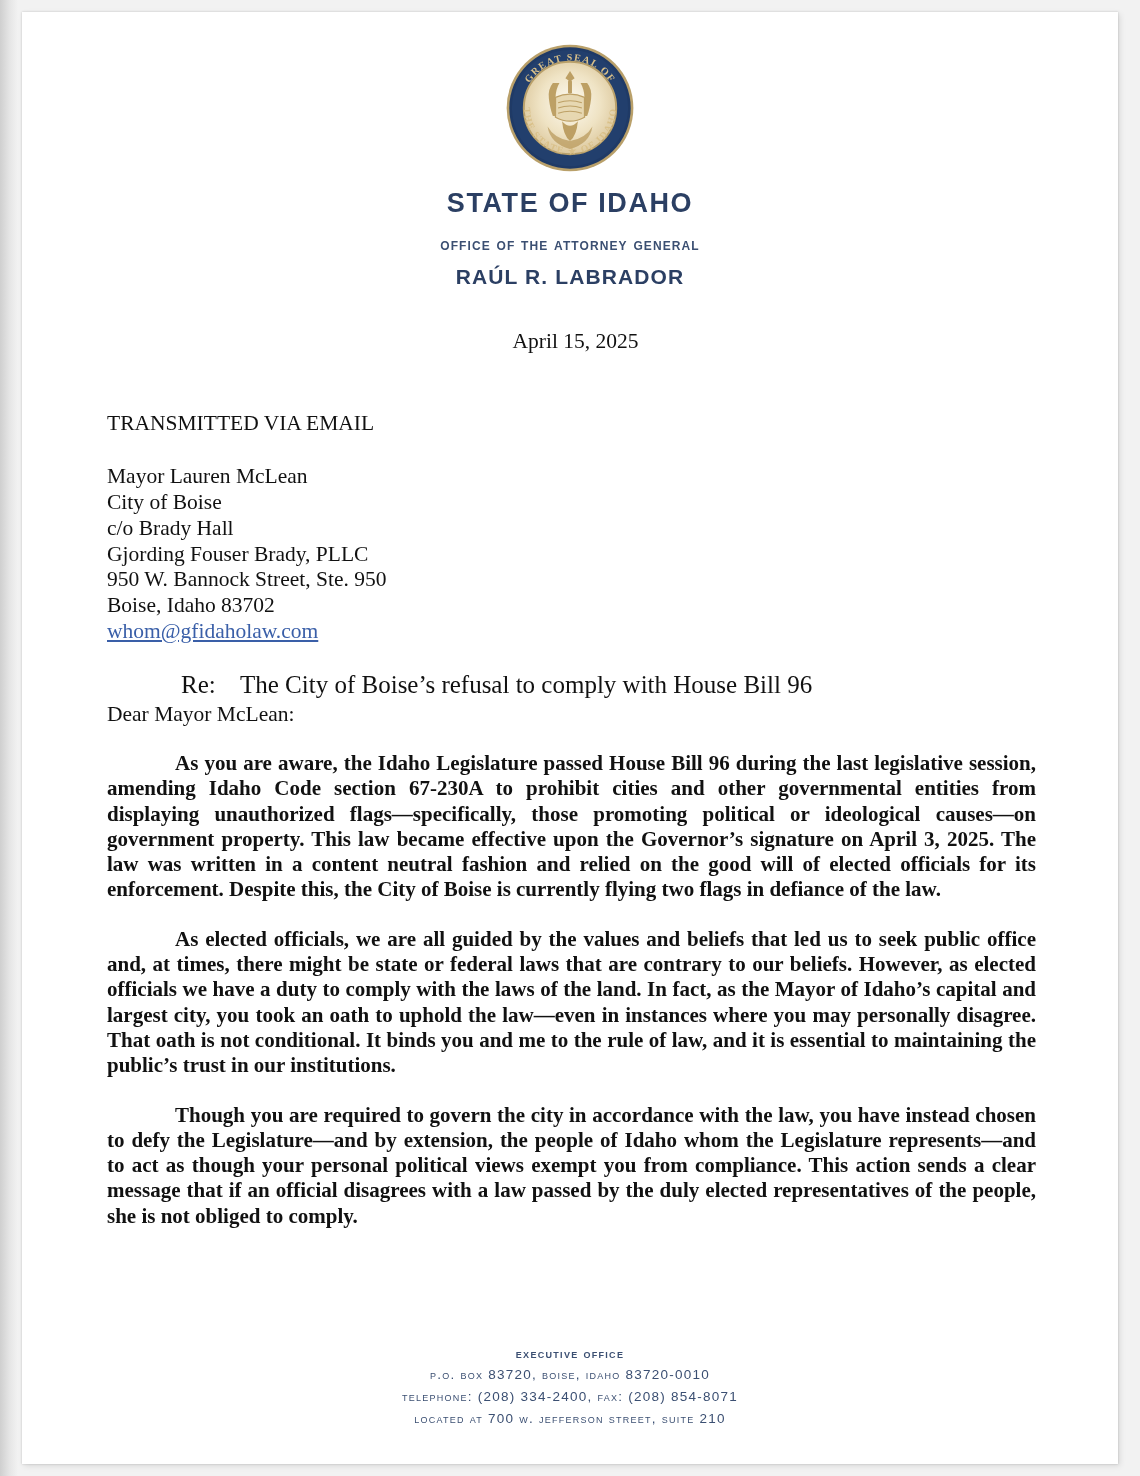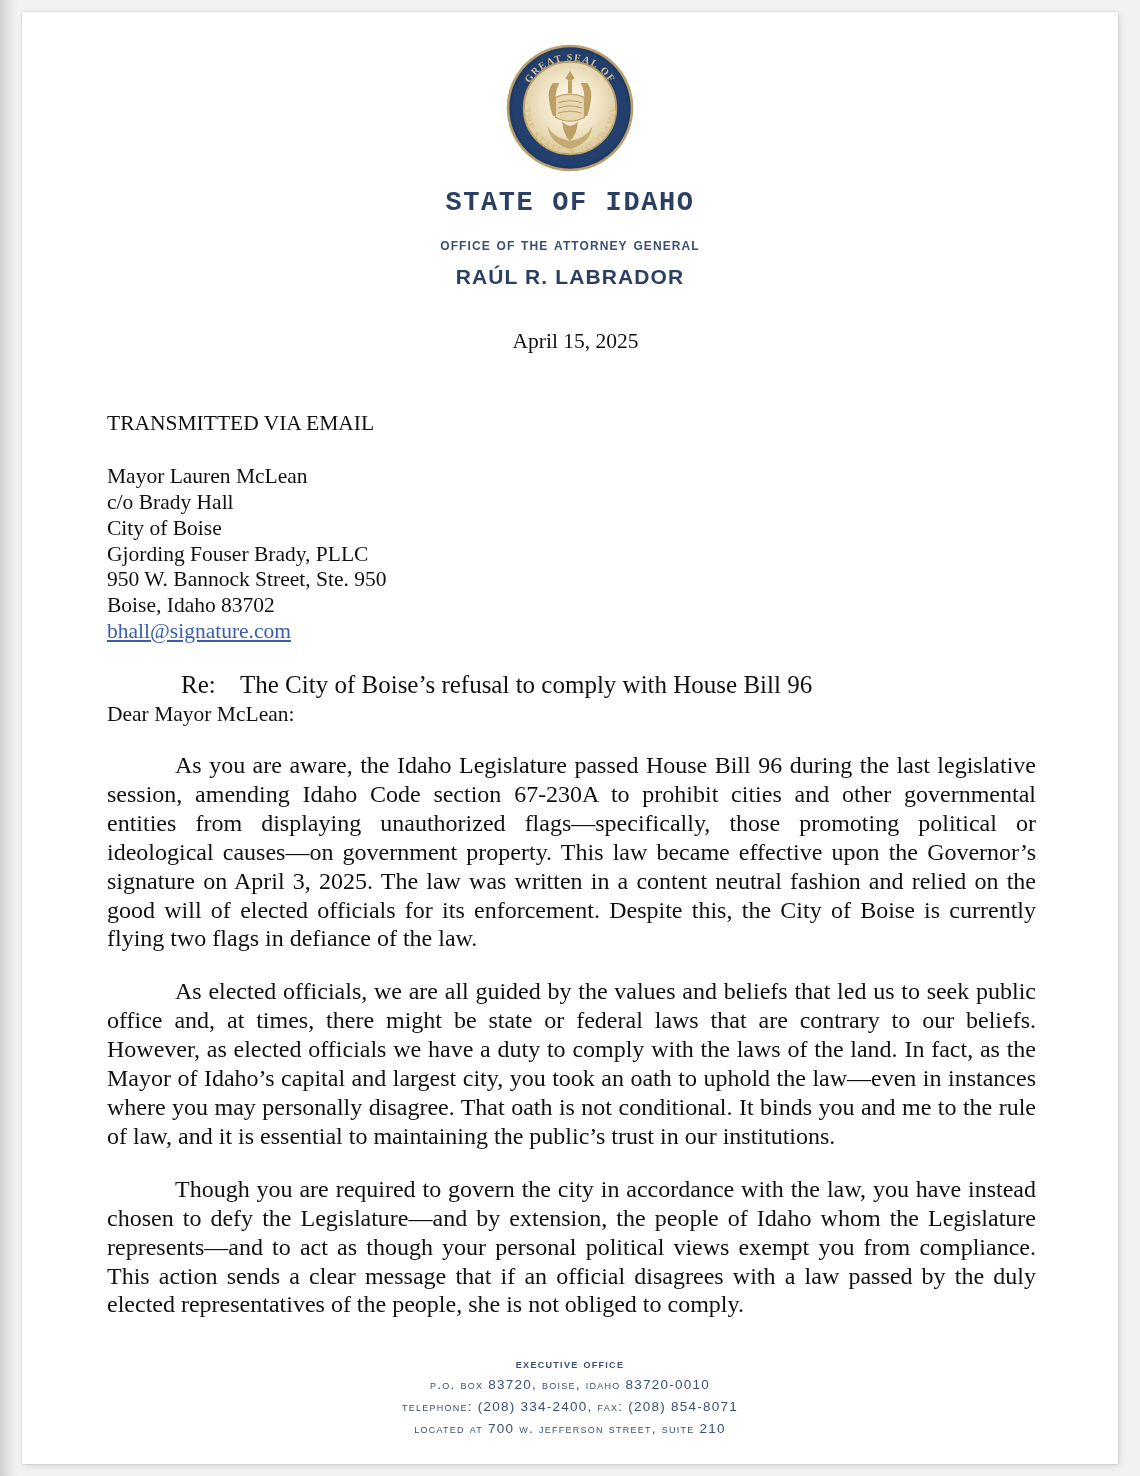--- a/index.html
+++ b/index.html
@@ -39,21 +39,21 @@
     text-align: center;
     padding-top: 30px;
   }
   .seal {
     width: 132px;
     height: 132px;
     margin: 0 auto;
     display: block;
   }
   .org-name {
-    font-family: Liberation Mono, monospace;
+    font-family: Liberation Sans, sans-serif;
     color: #2b3f63;
     font-weight: bold;
     font-size: 27px;
     letter-spacing: 1.6px;
     margin-top: 14px;
     line-height: 1.15;
   }
   .org-sub {
     font-family: "Liberation Sans", "DejaVu Sans", sans-serif;
     color: #3b4f72;
@@ -110,31 +110,32 @@
     white-space: pre;
   }
   .re-label { display: inline-block; width: 59px; }
   .salutation {
     font-size: 21.5px;
   }
   .para {
     margin-top: 24px;
     text-align: justify;
     text-indent: 68px;
-    font-size: 24px;
+    font-size: 21px;
     line-height: 1.205;
     hyphens: none;
+    font-weight: bold;
   }
 
   
   .footer {
     position: absolute;
     left: 0;
     right: 0;
-    bottom: 24px;
+    bottom: 34px;
     text-align: center;
     font-family: "Liberation Sans", "DejaVu Sans", sans-serif;
     color: #3b4f72;
     font-size: 13.5px;
     letter-spacing: 1.25px;
     line-height: 1.63;
     font-variant: small-caps;
     text-transform: lowercase;
   }
   .footer .f-title { font-weight: bold; font-size: 13px; letter-spacing: 1.3px; }
@@ -190,26 +191,26 @@
   </div>
 
   <div class="content">
 
     <div class="date-line">April 15, 2025</div>
 
     <div class="transmitted">TRANSMITTED VIA EMAIL</div>
 
     <div class="address-block">
       <div class="line">Mayor Lauren McLean</div>
+      <div class="line">City of Boise</div>
       <div class="line">c/o Brady Hall</div>
-      <div class="line">City of Boise</div>
       <div class="line">Gjording Fouser Brady, PLLC</div>
       <div class="line">950 W. Bannock Street, Ste. 950</div>
       <div class="line">Boise, Idaho 83702</div>
-      <div class="line"><a class="email-link" href="#">bhall@signature.com</a></div>
+      <div class="line"><a class="email-link" href="#">whom@gfidaholaw.com</a></div>
     </div>
 
     <div class="re-line"><span class="re-label">Re:</span><span>The City of Boise’s refusal to comply with House Bill 96</span></div>
 
     <div class="salutation">Dear Mayor McLean:</div>
 
     <p class="para">As you are aware, the Idaho Legislature passed House Bill 96 during the last legislative session, amending Idaho Code section 67-230A to prohibit cities and other governmental entities from displaying unauthorized flags—specifically, those promoting political or ideological causes—on government property. This law became effective upon the Governor’s signature on April 3, 2025. The law was written in a content neutral fashion and relied on the good will of elected officials for its enforcement. Despite this, the City of Boise is currently flying two flags in defiance of the law.</p>
     <p class="para">As elected officials, we are all guided by the values and beliefs that led us to seek public office and, at times, there might be state or federal laws that are contrary to our beliefs.  However, as elected officials we have a duty to comply with the laws of the land. In fact, as the Mayor of Idaho’s capital and largest city, you took an oath to uphold the law—even in instances where you may personally disagree. That oath is not conditional. It binds you and me to the rule of law, and it is essential to maintaining the public’s trust in our institutions.</p>
     <p class="para">Though you are required to govern the city in accordance with the law, you have instead chosen to defy the Legislature—and by extension, the people of Idaho whom the Legislature represents—and to act as though your personal political views exempt you from compliance. This action sends a clear message that if an official disagrees with a law passed by the duly elected representatives of the people, she is not obliged to comply.</p>
 

